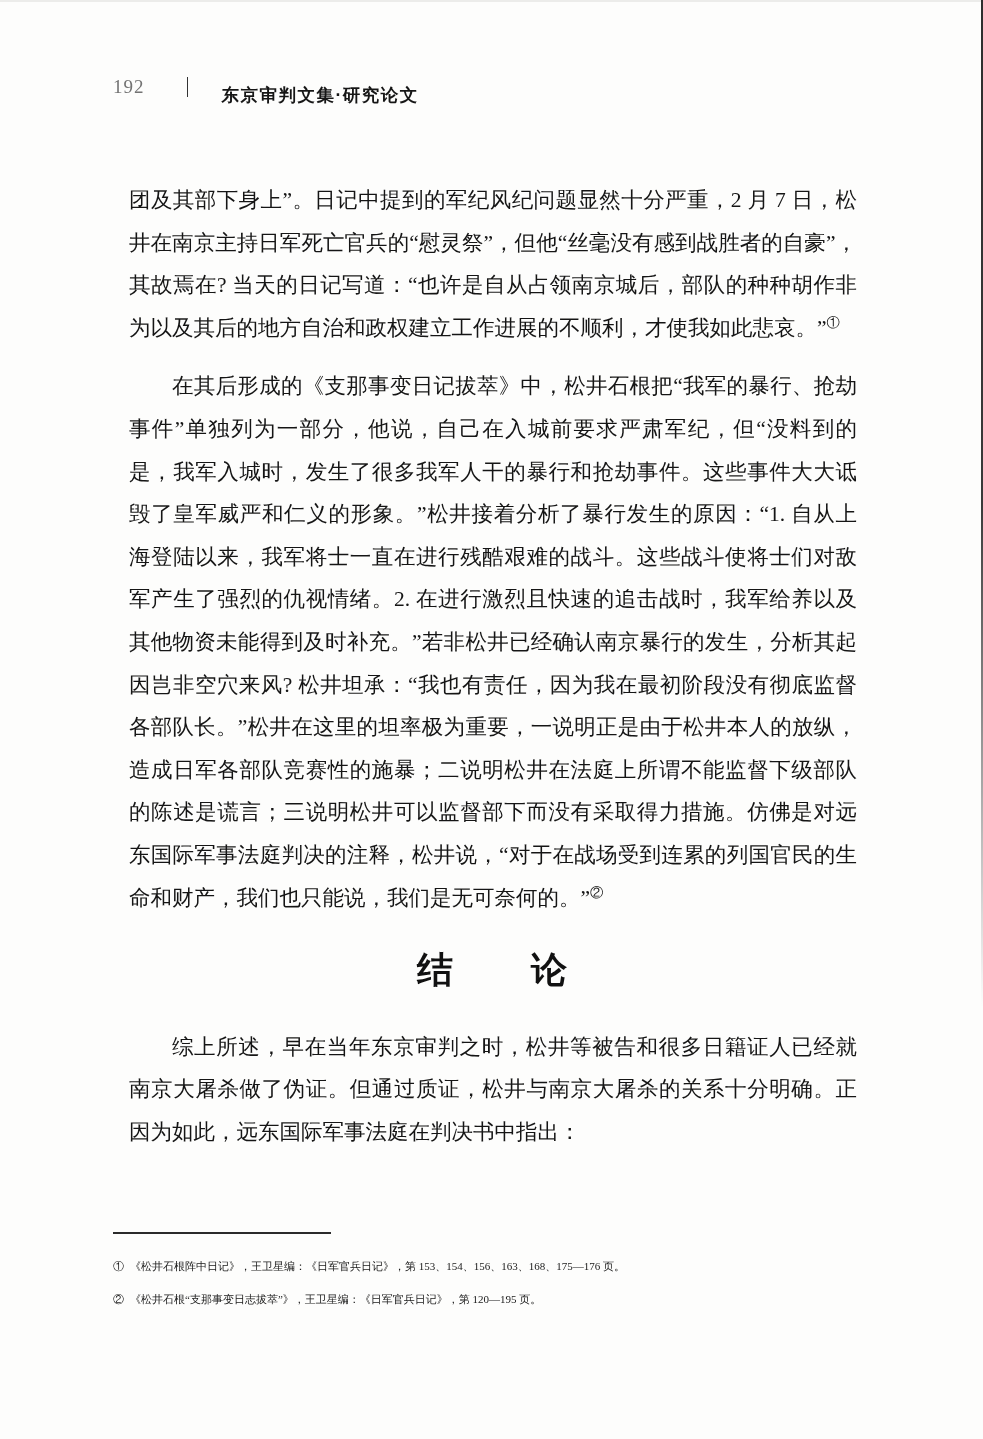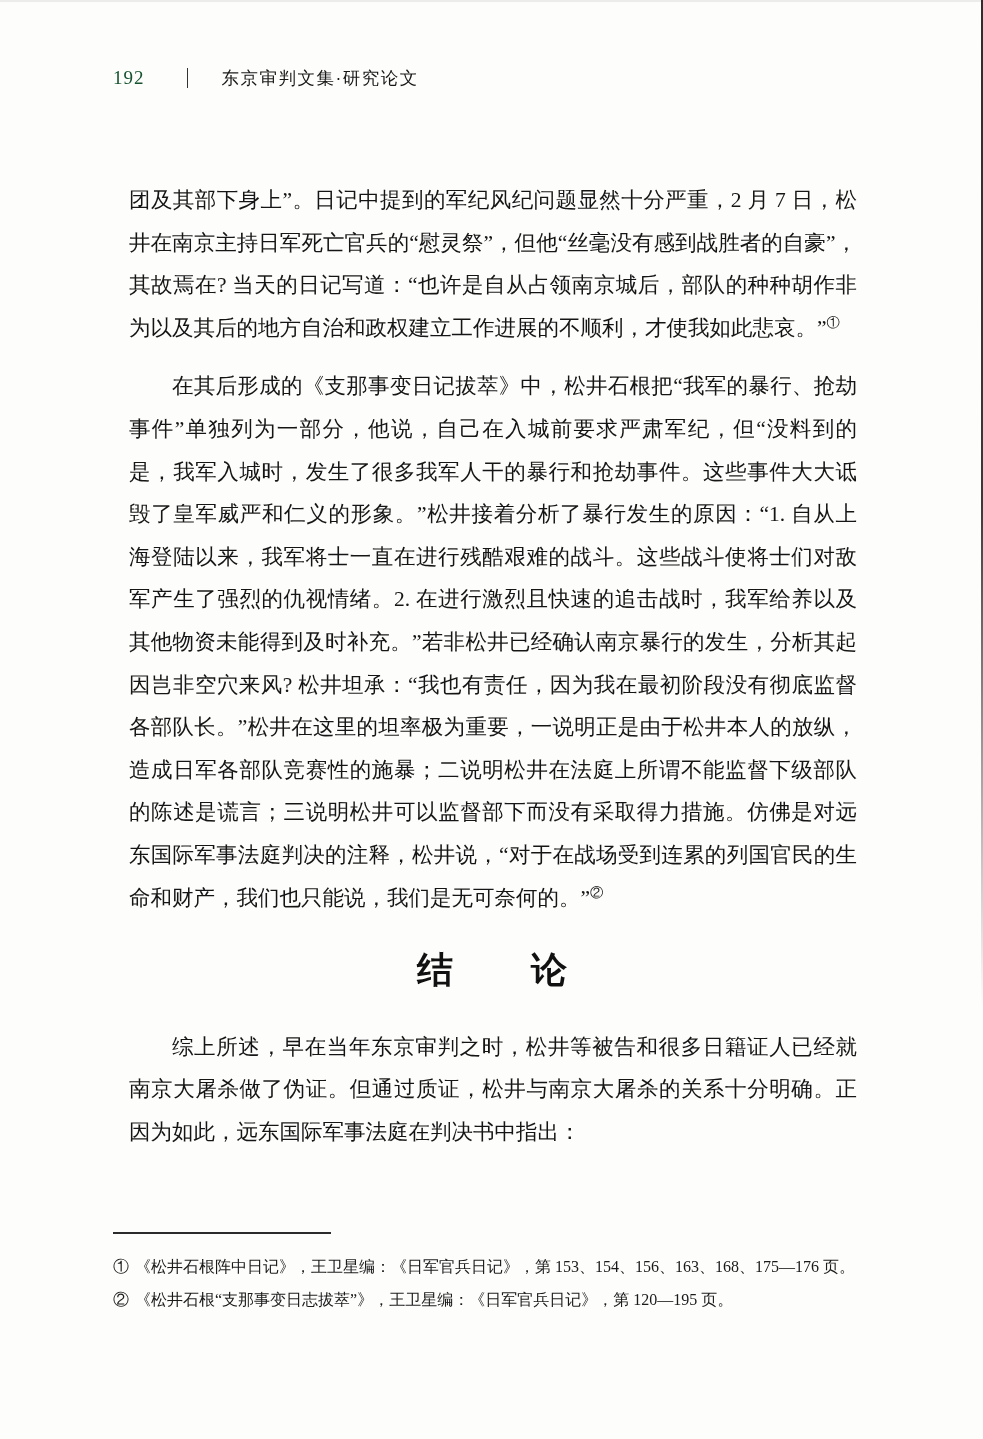--- a/index.html
+++ b/index.html
@@ -34,36 +34,37 @@
     position: absolute;
     top: 66px;
     left: 113px;
     display: flex;
     align-items: center;
     gap: 0;
   }
   .pagenum {
     font-size: 19px;
     letter-spacing: 1px;
-    color: #14532d;
+    color: #737373;
   }
   .hdr-divider {
     display: inline-block;
     width: 1px;
     height: 20px;
     background: #333;
     margin-left: 42px;
     margin-right: 34px;
   }
   .booktitle {
     font-family: "Liberation Sans", sans-serif;
-    font-weight: normal;
+    font-weight: bold;
     font-size: 17.5px;
     letter-spacing: 1.5px;
     color: #161616;
+    margin-top: 17px;
   }
 
   .body-text {
     position: absolute;
     top: 163px;
     left: 113px;
     width: 760px;
     font-size: 21.5px;
     line-height: 42.6px;
     text-align: justify;
@@ -89,21 +90,21 @@
     font-weight: bold;
     letter-spacing: 2px;
     color: #111;
   }
 
   .footnotes {
     position: absolute;
     top: 1232px;
     left: 113px;
     width: 760px;
-    font-size: 16px;
+    font-size: 11px;
     line-height: 33px;
     color: #1a1a1a;
   }
   .fn-divider {
     width: 218px;
     border-top: 2px solid #2b2b2b;
     margin-bottom: 16px;
   }
   .footnote {
     margin: 0;

